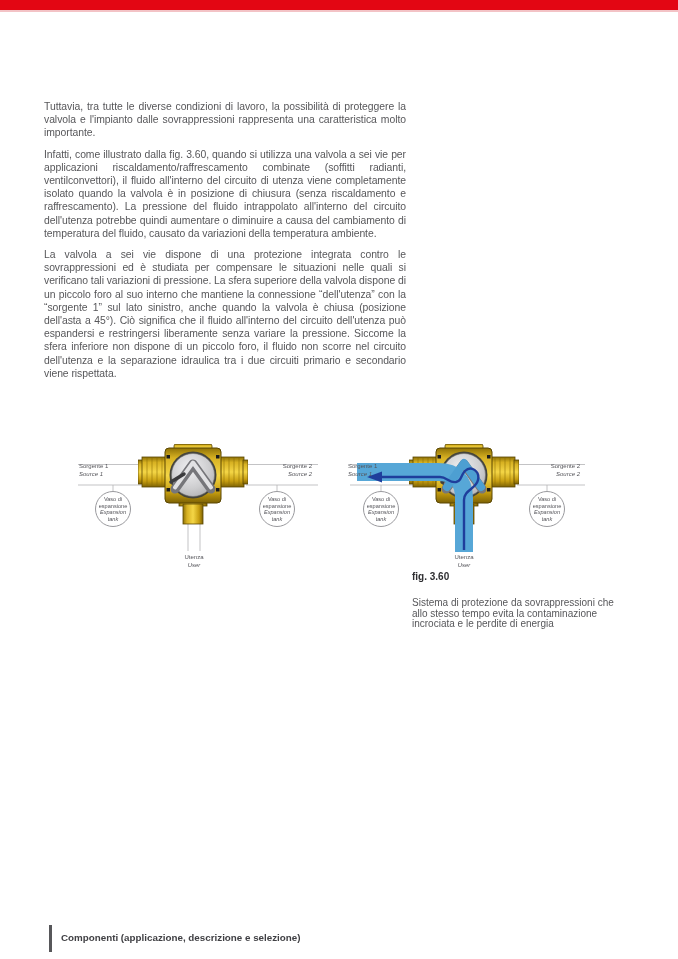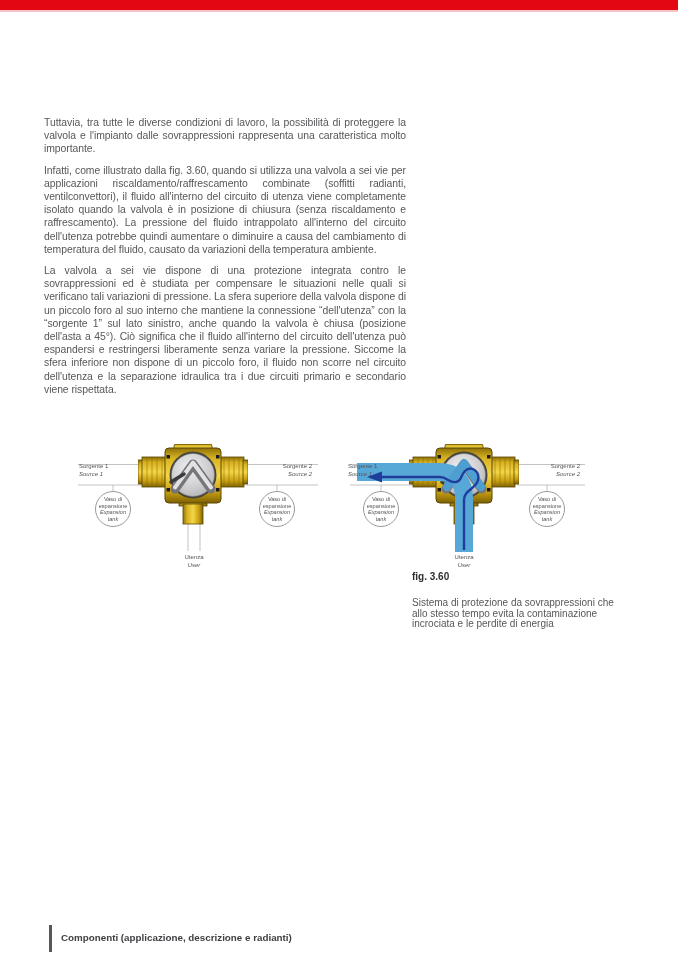--- a/index.html
+++ b/index.html
@@ -1,20 +1,20 @@
 <!DOCTYPE html>
 <html><head>
 <meta charset="utf-8">
 <style>
   html,body{margin:0;padding:0;background:#ffffff;}
   .page{position:relative;width:678px;height:959px;background:#fff;overflow:hidden;
         font-family:"Liberation Sans",sans-serif;}
   .topbar{position:absolute;left:0;top:0;width:678px;height:10px;}
   .topbar-shadow{position:absolute;left:0;top:10px;width:678px;height:2px;background:#f3c3c6;}
-  .bodytext{position:absolute;left:44px;top:116px;width:362px;color:#57575a;
+  .bodytext{position:absolute;left:44px;top:100px;width:362px;color:#57575a;
             font-size:10.4px;line-height:13.2px;text-align:justify;letter-spacing:-0.05px;}
   .bodytext p{margin:0 0 8px 0;}
   .diagram-svg{position:absolute;left:0;top:0;width:678px;height:959px;}
   .lbl{position:absolute;color:#55555a;font-size:6px;line-height:7.6px;}
   .lbl .en{font-style:italic;}
   .lbl.ctr{text-align:center;}
   .lbl.rgt{text-align:right;}
   .tank{position:absolute;width:36px;height:36px;border-radius:50%;border:1px solid #9a9a9e;
         background:#fff;color:#55555a;font-size:5.6px;line-height:6.6px;text-align:center;
         box-sizing:border-box;padding-top:4px;}
@@ -174,15 +174,15 @@
     <div class="it">Utenza</div>
     <div class="en">User</div>
   </div>
 
   <div class="figblock">
     <div class="figlabel">fig. 3.60</div>
     <div class="figcaption">Sistema di protezione da sovrappressioni che allo stesso tempo evita la contaminazione incrociata e le perdite di energia</div>
   </div>
 
   <div class="footer-bar"></div>
-  <div class="footer-text">Componenti (applicazione, descrizione e radianti)</div>
+  <div class="footer-text">Componenti (applicazione, descrizione e selezione)</div>
 
 </div>
 
 </body></html>

